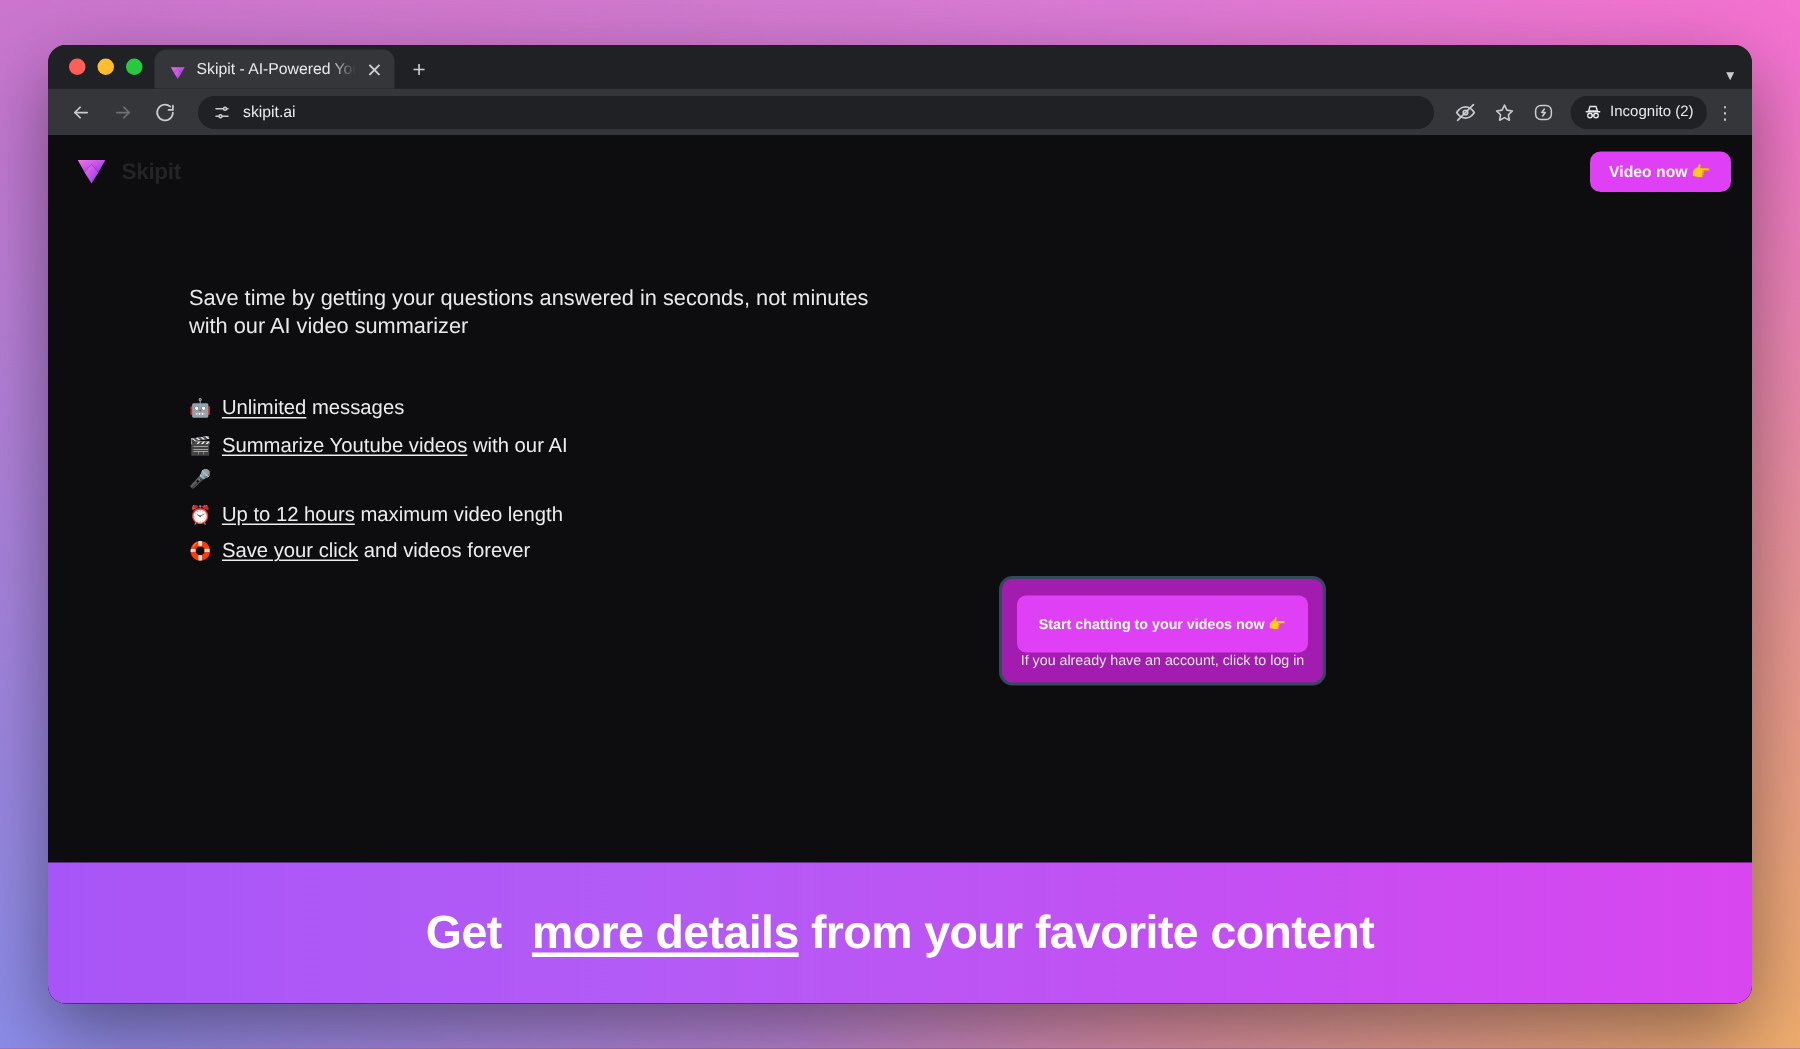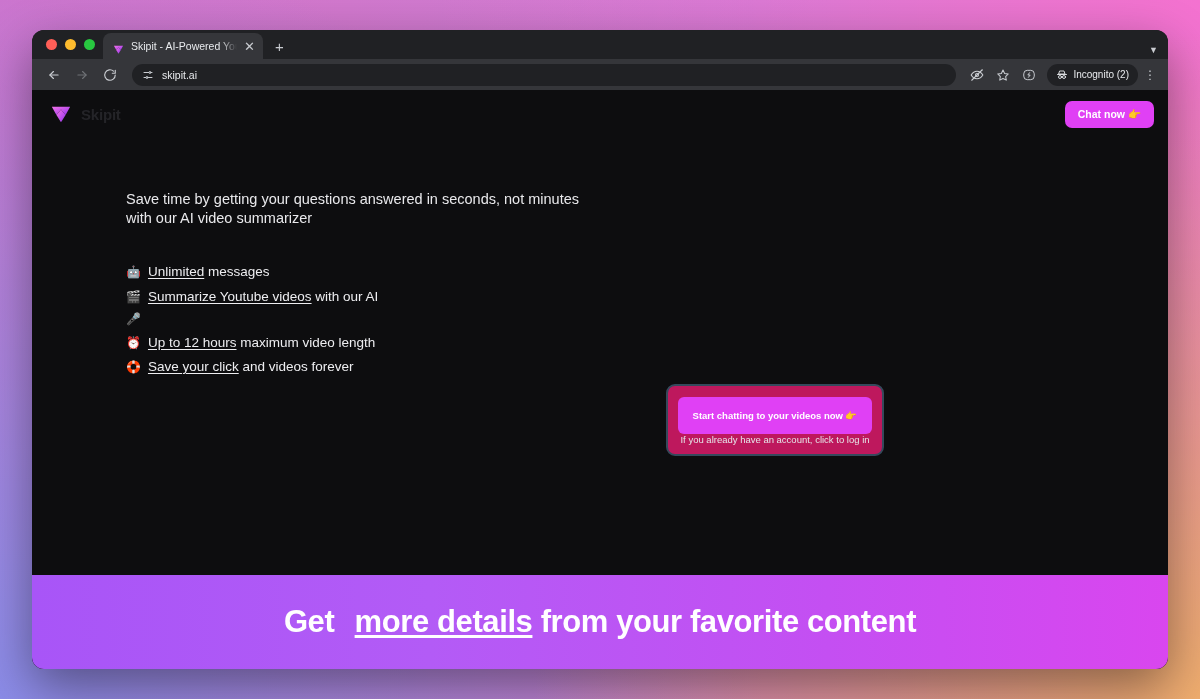--- a/index.html
+++ b/index.html
@@ -97,21 +97,21 @@
   .subhead {
     font-size:14.5px; color:#e9e9ec; line-height:1.32; max-width:470px; margin-bottom:36px;
   }
   ul.features { list-style:none; display:flex; flex-direction:column; gap:9.5px; }
   ul.features li { display:flex; align-items:baseline; gap:7px; font-size:13.5px; color:#ededf0; }
   .feat-emoji { font-size:12px; flex:0 0 auto; line-height:1; }
   .feat-strong { text-decoration:underline; text-underline-offset:2px; }
 
   .cta-card {
     position:absolute; left:634px; top:246px;
-    width:218px; background:#be185d;
+    width:218px; background:#a21caf;
     border:2px solid #35495c; border-radius:9px;
     padding:11px 10px 9px; text-align:center;
   }
   .cta-button {
     background:#e040f5; color:#fff; font-size:9.5px; font-weight:bold;
     padding:13px 8px; border-radius:6px; white-space:nowrap;
   }
   .cta-login { font-size:9.5px; color:#e5e5e8; }
 
   .bottom-banner {
@@ -231,21 +231,21 @@
               <stop offset="0" stop-color="#f472ea"></stop>
                   <stop offset="1" stop-color="#9333ea"></stop>
             </linearGradient>
               </defs>
             <path d="M2 4 H22 L17 13 L12 7 L7 13 Z" fill="url(#lg)"></path>
             <path d="M7 13 L12 7 L17 13 L12 21 Z" fill="url(#lg)"></path>
           </svg>
         </span>
         <span class="brand-name">Skipit</span>
       </div>
-      <div class="chat-now">Chat now 👉</div>
+      <div class="chat-now">Video now 👉</div>
     </div>
 
     <div class="hero">
       <div class="hero-left">
         <p class="subhead">Save time by getting your questions answered in seconds, not minutes with our AI video summarizer</p>
 
         <ul class="features">
           <li>
             <span class="feat-emoji">🤖</span>
             <span><span class="feat-strong">Unlimited</span><span> messages</span></span>

